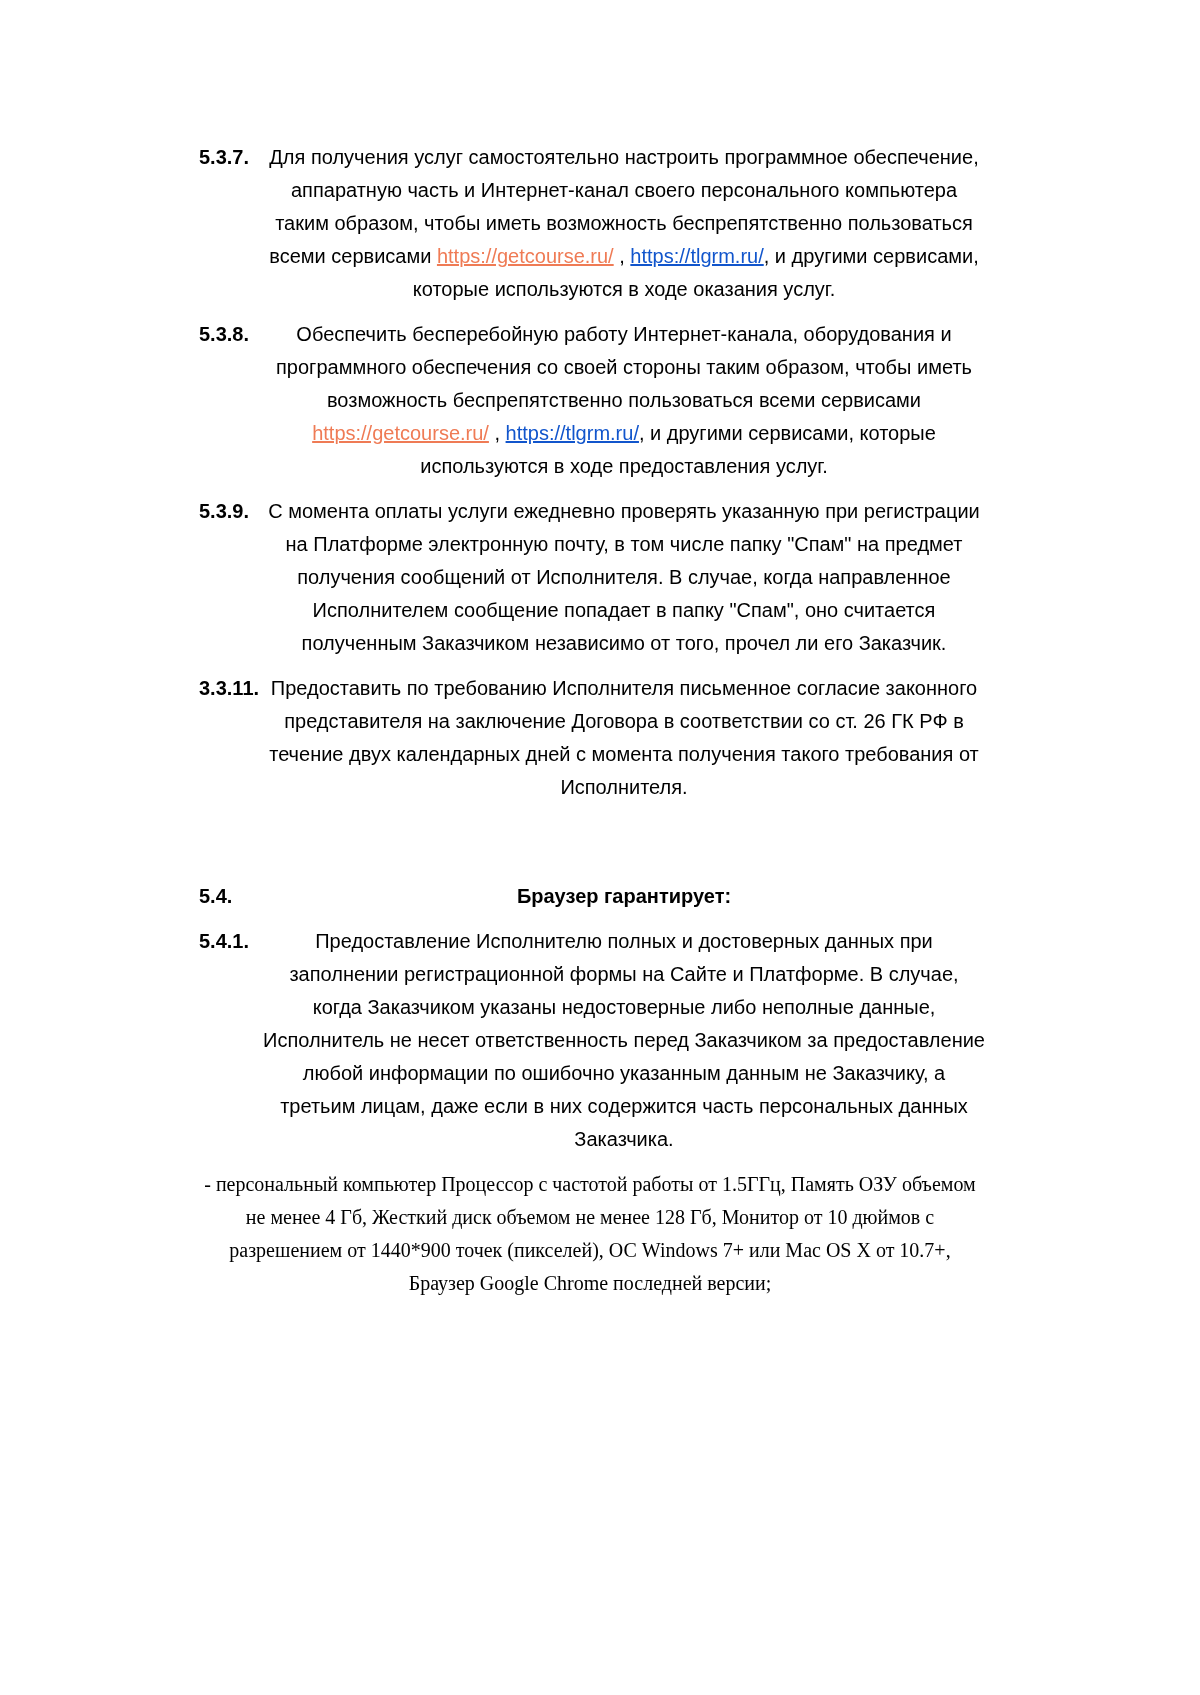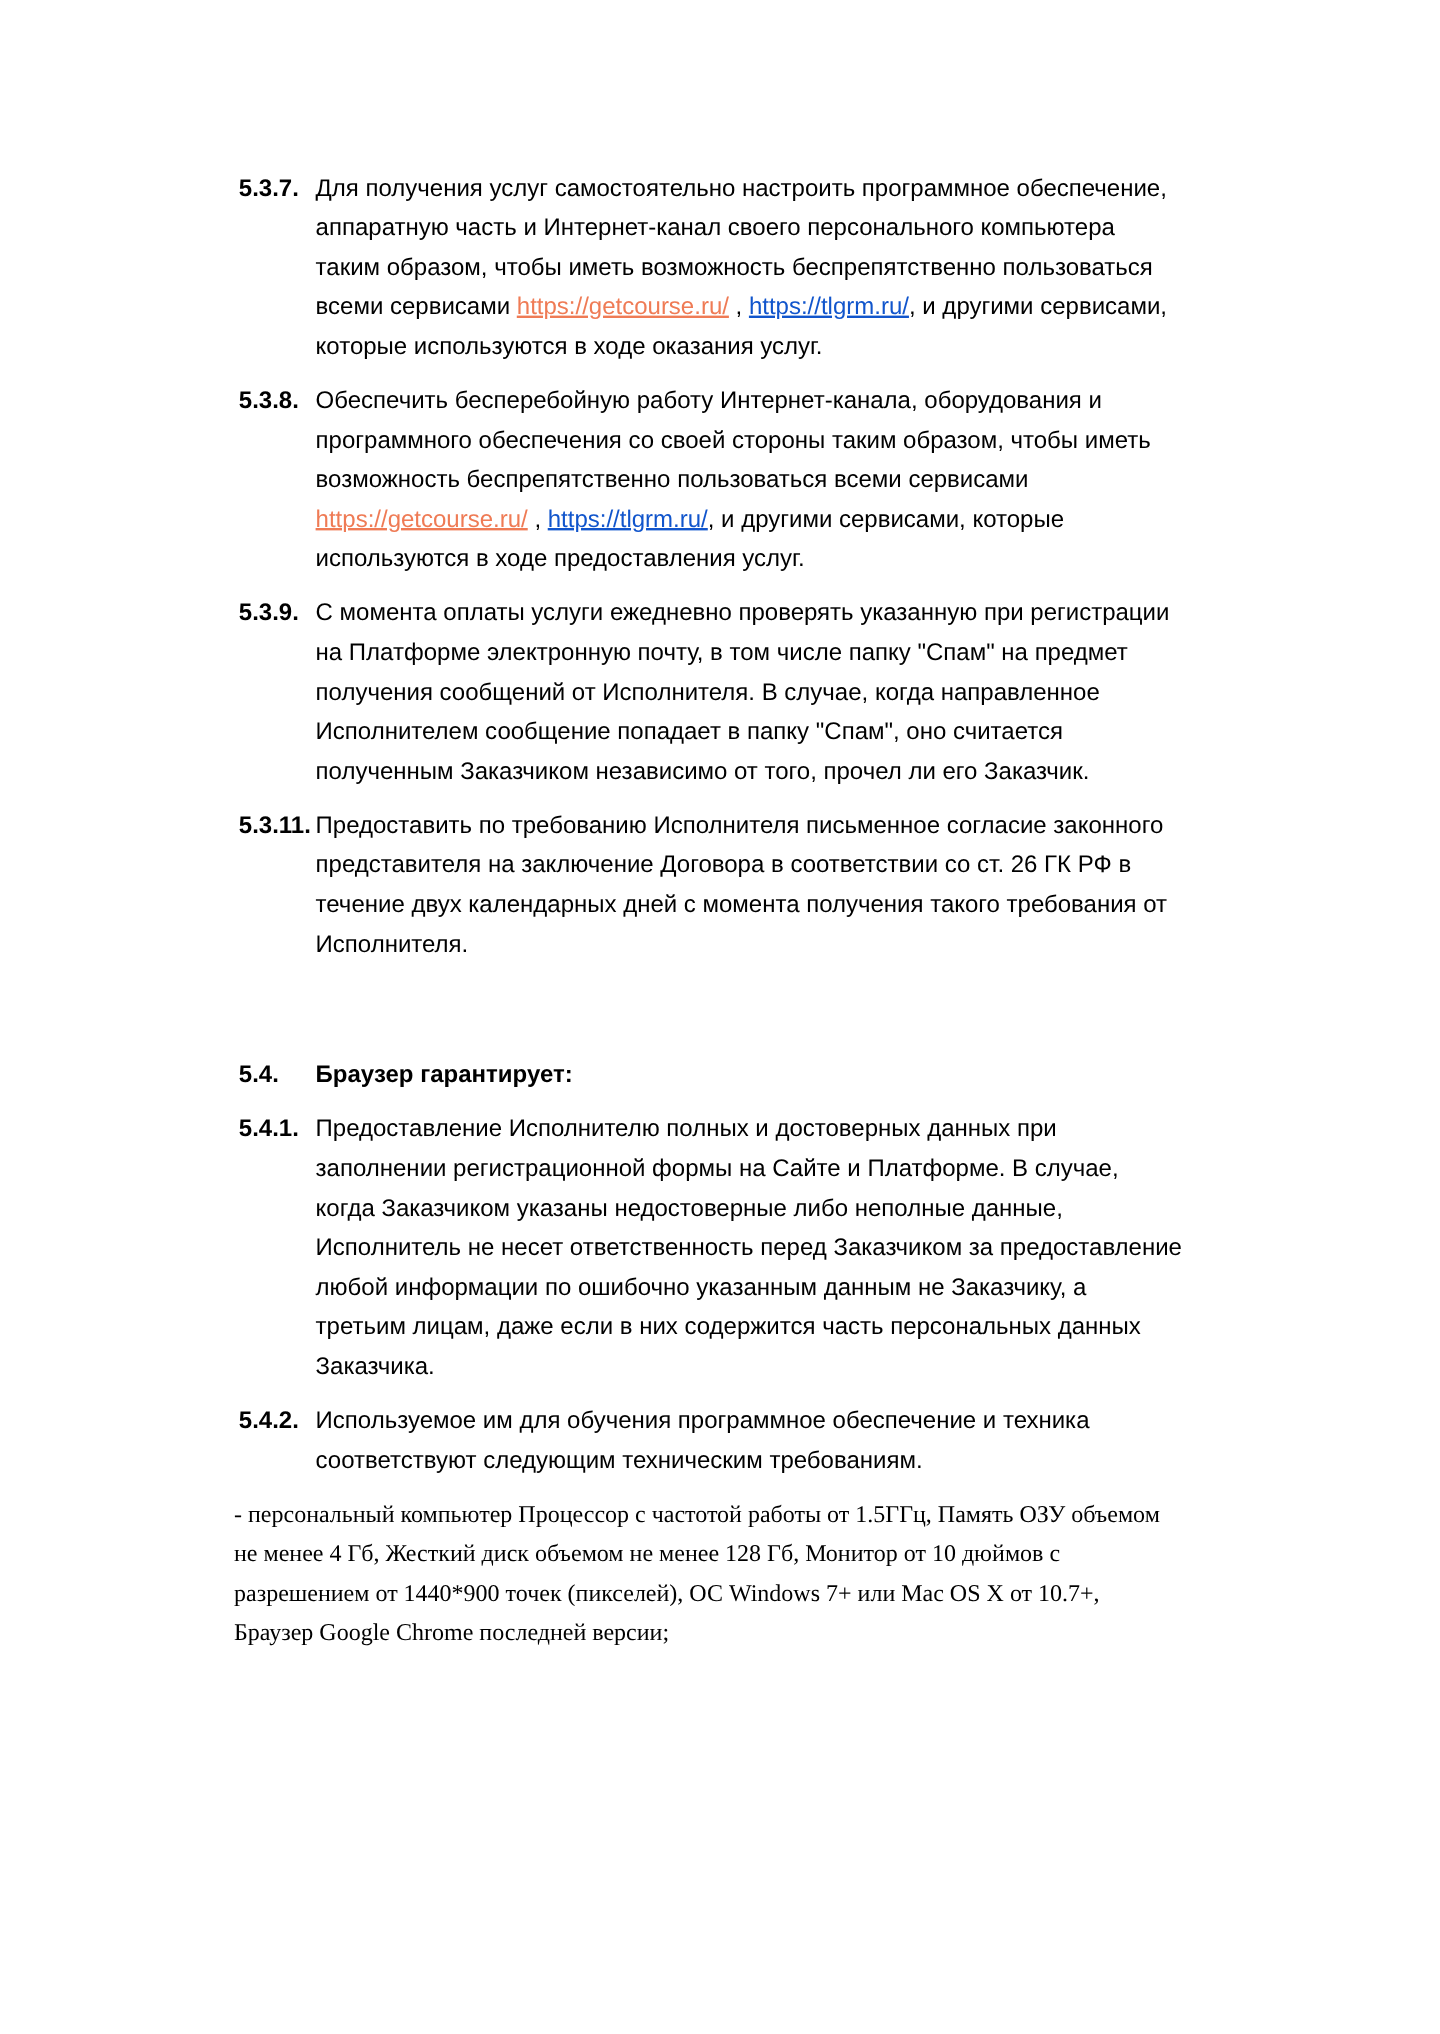--- a/index.html
+++ b/index.html
@@ -14,20 +14,21 @@
     background:var(--page-background);
     font-family:"Liberation Sans","DejaVu Sans",sans-serif;
     color:var(--text);
   }
   .page{
     box-sizing:border-box;
     width:1200px;height:1695px;
     padding:141px 215px 0 195px;
     font-size:20px;line-height:33px;
     overflow:hidden;
+    text-align:center;
   }
   .clause{
     position:relative;
     padding-left:68px;
     margin:0 0 12px 0;
   }
   .clause .num{
     position:absolute;left:4px;top:0;
     font-weight:700;
     white-space:nowrap;
@@ -55,34 +56,30 @@
     <p class="body"><span>Обеспечить бесперебойную работу Интернет-канала, оборудования и программного обеспечения со своей стороны таким образом, чтобы иметь возможность беспрепятственно пользоваться всеми сервисами </span><a class="link link-orange">https://getcourse.ru/</a><span> , </span><a class="link link-blue">https://tlgrm.ru/</a><span>, и другими сервисами, которые используются в ходе предоставления услуг.</span></p>
   </div>
 
   <div class="clause">
     <span class="num">5.3.9.</span>
     <p class="body"><span>С момента оплаты услуги ежедневно проверять указанную при регистрации на Платформе электронную почту, в том числе папку "Спам" на предмет получения сообщений от Исполнителя. В случае, когда направленное Исполнителем сообщение попадает в папку "Спам", оно считается полученным Заказчиком независимо от того, прочел ли его Заказчик.</span></p>
   </div>
 
 
   <div class="clause">
-    <span class="num">5.3.11.</span>
+    <span class="num">3.3.11.</span>
     <p class="body"><span>Предоставить по требованию Исполнителя письменное согласие законного представителя на заключение Договора в соответствии со ст. 26 ГК РФ в течение двух календарных дней с момента получения такого требования от Исполнителя.</span></p>
   </div>
 
   <div class="clause heading">
     <span class="num">5.4.</span>
     <p class="body"><span>Браузер гарантирует:</span></p>
   </div>
 
   <div class="clause">
     <span class="num">5.4.1.</span>
     <p class="body"><span>Предоставление Исполнителю полных и достоверных данных при заполнении регистрационной формы на Сайте и Платформе. В случае, когда Заказчиком указаны недостоверные либо неполные данные, Исполнитель не несет ответственность перед Заказчиком за предоставление любой информации по ошибочно указанным данным не Заказчику, а третьим лицам, даже если в них содержится часть персональных данных Заказчика.</span></p>
   </div>
 
-  <div class="clause">
-    <span class="num">5.4.2.</span>
-    <p class="body"><span>Используемое им для обучения программное обеспечение и техника соответствуют следующим техническим требованиям.</span></p>
-  </div>
 
   <p class="flush-paragraph">- персональный компьютер Процессор с частотой работы от 1.5ГГц, Память ОЗУ объемом не менее 4 Гб, Жесткий диск объемом не менее 128 Гб, Монитор от 10 дюймов с разрешением от 1440*900 точек (пикселей), ОС Windows 7+ или Mac OS X от 10.7+, Браузер Google Chrome последней версии;</p>
 
 </div>
 
 </body></html>

